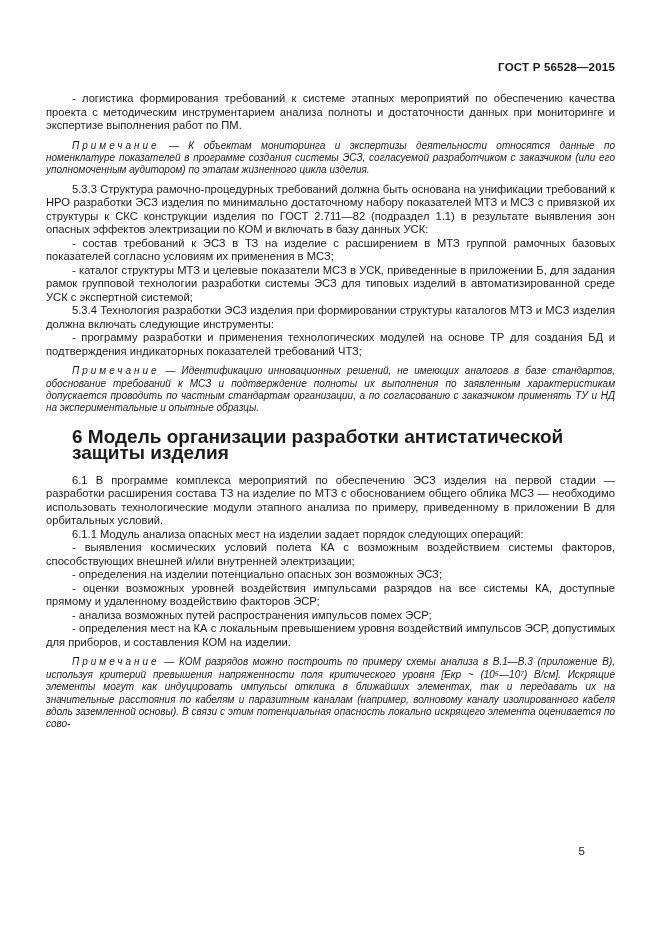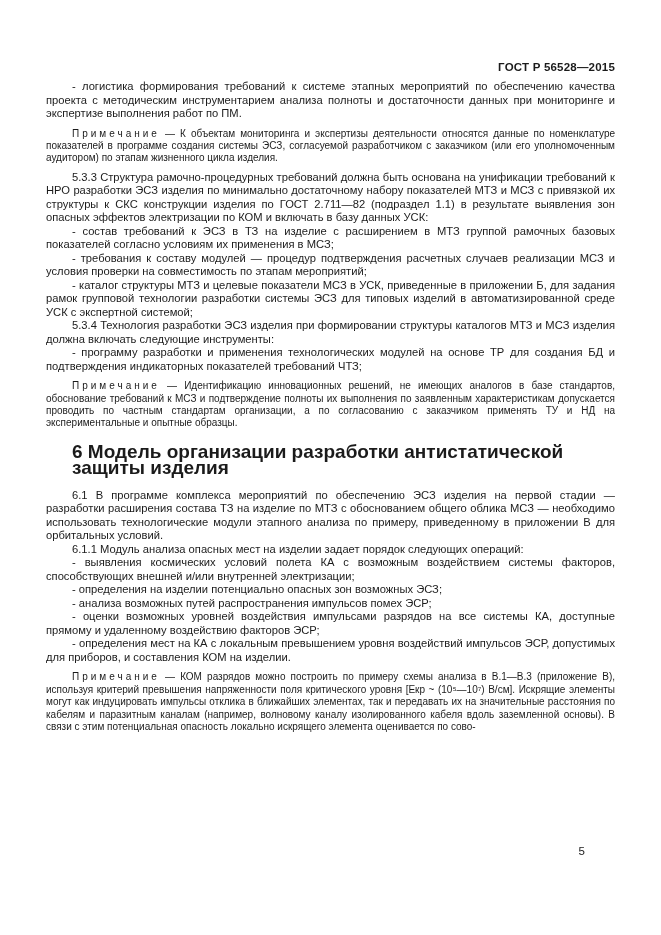--- a/index.html
+++ b/index.html
@@ -21,37 +21,38 @@
     top: 61px;
     left: 46px;
     right: 46px;
     text-align: right;
     font-size: 11.5px;
     font-weight: bold;
     letter-spacing: 0.2px;
   }
   .doc-body {
     position: absolute;
-    top: 80px;
+    top: 92px;
     left: 46px;
     width: 569px;
   }
   p.para {
     margin: 0;
     font-size: 11.2px;
     line-height: 13.5px;
     text-align: justify;
     text-indent: 26px;
   }
   p.note {
     margin: 7px 0 6px 0;
     font-size: 10px;
     line-height: 12.4px;
     text-align: justify;
     text-indent: 26px;
+    font-style: italic;
   }
   .note-label {
     letter-spacing: 3px;
   }
   h2.section-heading {
     margin: 14px 0 13px 0;
     padding-left: 26px;
     font-size: 19px;
     font-weight: bold;
     line-height: 16px;
@@ -71,35 +72,34 @@
   <div class="doc-header">ГОСТ Р 56528—2015</div>
 
   <div class="doc-body">
 
     <p class="para">- логистика формирования требований к системе этапных мероприятий по обеспечению качества проекта с методическим инструментарием анализа полноты и достаточности данных при мониторинге и экспертизе выполнения работ по ПМ.</p>
 
     <p class="note"><span class="note-label">Примечание</span> <span>— К объектам мониторинга и экспертизы деятельности относятся данные по номенклатуре показателей в программе создания системы ЭСЗ, согласуемой разработчиком с заказчиком (или его уполномоченным аудитором) по этапам жизненного цикла изделия.</span></p>
 
     <p class="para">5.3.3 Структура рамочно-процедурных требований должна быть основана на унификации требований к НРО разработки ЭСЗ изделия по минимально достаточному набору показателей МТЗ и МСЗ с привязкой их структуры к СКС конструкции изделия по ГОСТ 2.711—82 (подраздел 1.1) в результате выявления зон опасных эффектов электризации по КОМ и включать в базу данных УСК:</p>
     <p class="para">- состав требований к ЭСЗ в ТЗ на изделие с расширением в МТЗ группой рамочных базовых показателей согласно условиям их применения в МСЗ;</p>
-    <p class="para">- требования к составу модулей — процедур подтверждения расчетных случаев реализации МСЗ и условия проверки на совместимость по этапам мероприятий;</p>
     <p class="para">- каталог структуры МТЗ и целевые показатели МСЗ в УСК, приведенные в приложении Б, для задания рамок групповой технологии разработки системы ЭСЗ для типовых изделий в автоматизированной среде УСК с экспертной системой;</p>
     <p class="para">5.3.4 Технология разработки ЭСЗ изделия при формировании структуры каталогов МТЗ и МСЗ изделия должна включать следующие инструменты:</p>
     <p class="para">- программу разработки и применения технологических модулей на основе ТР для создания БД и подтверждения индикаторных показателей требований ЧТЗ;</p>
 
     <p class="note"><span class="note-label">Примечание</span> <span>— Идентификацию инновационных решений, не имеющих аналогов в базе стандартов, обоснование требований к МСЗ и подтверждение полноты их выполнения по заявленным характеристикам допускается проводить по частным стандартам организации, а по согласованию с заказчиком применять ТУ и НД на экспериментальные и опытные образцы.</span></p>
 
     <h2 class="section-heading">6 Модель организации разработки антистатической защиты изделия</h2>
 
     <p class="para">6.1 В программе комплекса мероприятий по обеспечению ЭСЗ изделия на первой стадии — разработки расширения состава ТЗ на изделие по МТЗ с обоснованием общего облика МСЗ — необходимо использовать технологические модули этапного анализа по примеру, приведенному в приложении В для орбитальных условий.</p>
     <p class="para">6.1.1 Модуль анализа опасных мест на изделии задает порядок следующих операций:</p>
     <p class="para">- выявления космических условий полета КА с возможным воздействием системы факторов, способствующих внешней и/или внутренней электризации;</p>
     <p class="para">- определения на изделии потенциально опасных зон возможных ЭСЗ;</p>
+    <p class="para">- оценки возможных уровней воздействия импульсами разрядов на все системы КА, доступные прямому и удаленному воздействию факторов ЭСР;</p>
     <p class="para">- анализа возможных путей распространения импульсов помех ЭСР;</p>
-    <p class="para">- оценки возможных уровней воздействия импульсами разрядов на все системы КА, доступные прямому и удаленному воздействию факторов ЭСР;</p>
     <p class="para">- определения мест на КА с локальным превышением уровня воздействий импульсов ЭСР, допустимых для приборов, и составления КОМ на изделии.</p>
 
     <p class="note"><span class="note-label">Примечание</span> <span>— КОМ разрядов можно построить по примеру схемы анализа в В.1—В.3 (приложение В), используя критерий превышения напряженности поля критического уровня [Екр ~ (10⁵—10⁷) В/см]. Искрящие элементы могут как индуцировать импульсы отклика в ближайших элементах, так и передавать их на значительные расстояния по кабелям и паразитным каналам (например, волновому каналу изолированного кабеля вдоль заземленной основы). В связи с этим потенциальная опасность локально искрящего элемента оценивается по сово-</span></p>
 
   </div>
 
   <div class="page-number">5</div>
 
 </div>
 

